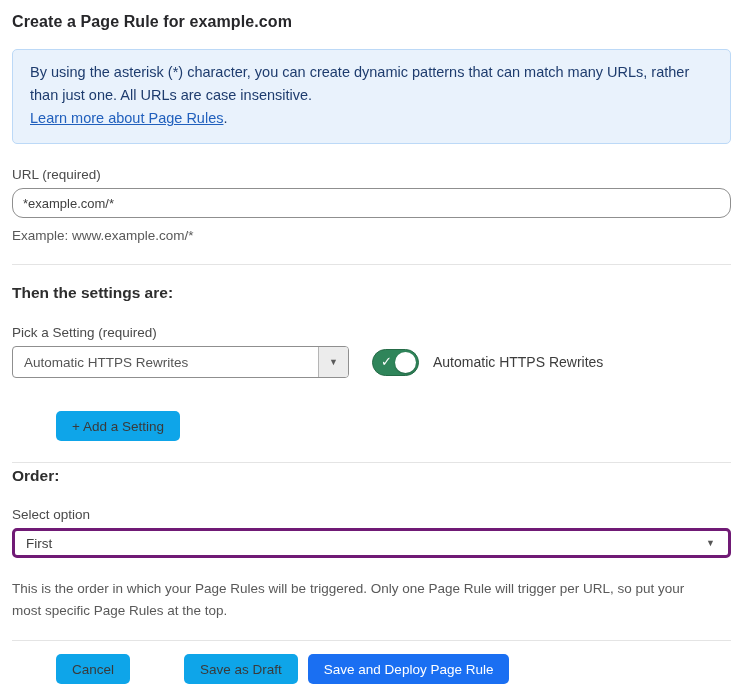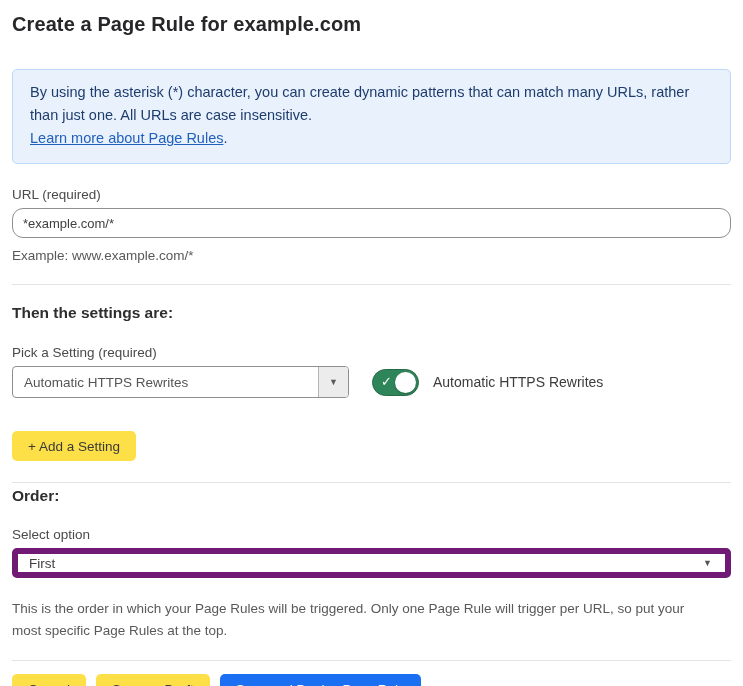--- a/index.html
+++ b/index.html
@@ -5,25 +5,25 @@
   * { box-sizing: border-box; margin: 0; padding: 0; }
   html, body { background: #ffffff; }
   body {
     font-family: "Liberation Sans", "DejaVu Sans", sans-serif;
     color: #3f3f3f;
     width: 743px;
   }
   .page { width: 743px; padding: 13px 12px 14px 12px; }
 
   .page-title {
-    font-size: 20px;
+    font-size: 16px;
     font-weight: 700;
     color: #27272a;
     letter-spacing: 0.1px;
-    margin-bottom: 33px;
+    margin-bottom: 18px;
   }
 
   
   .info-box {
     background: #e9f2fc;
     border: 1px solid #bcd9f7;
     border-radius: 5px;
     padding: 11px 17px 13px 17px;
     font-size: 14.5px;
     line-height: 23px;
@@ -152,31 +152,31 @@
     align-items: center;
     justify-content: center;
     height: 30px;
     padding: 0 16px;
     border: none;
     border-radius: 5px;
     font-family: "Liberation Sans", "DejaVu Sans", sans-serif;
     font-size: 13.5px;
     cursor: pointer;
   }
-  .btn-gray { background: #fde047; color: #3a3a3a; }
+  .btn-gray { background: #0ea5e9; color: #3a3a3a; margin-left: 44px; }
   .btn-blue { background: #1a6ff2; color: #ffffff; }
 
   .add-setting-btn { margin-top: 33px; }
 
   
   .select-box {
     position: relative;
     width: 100%;
     height: 30px;
-    border: 6px solid #701a75;
+    border: 3px solid #701a75;
     border-radius: 5px;
     background: #ffffff;
     display: flex;
     align-items: center;
     padding: 0 11px;
     font-size: 13.5px;
     color: #3f3f3f;
     cursor: pointer;
   }
   .select-box .select-arrow {

